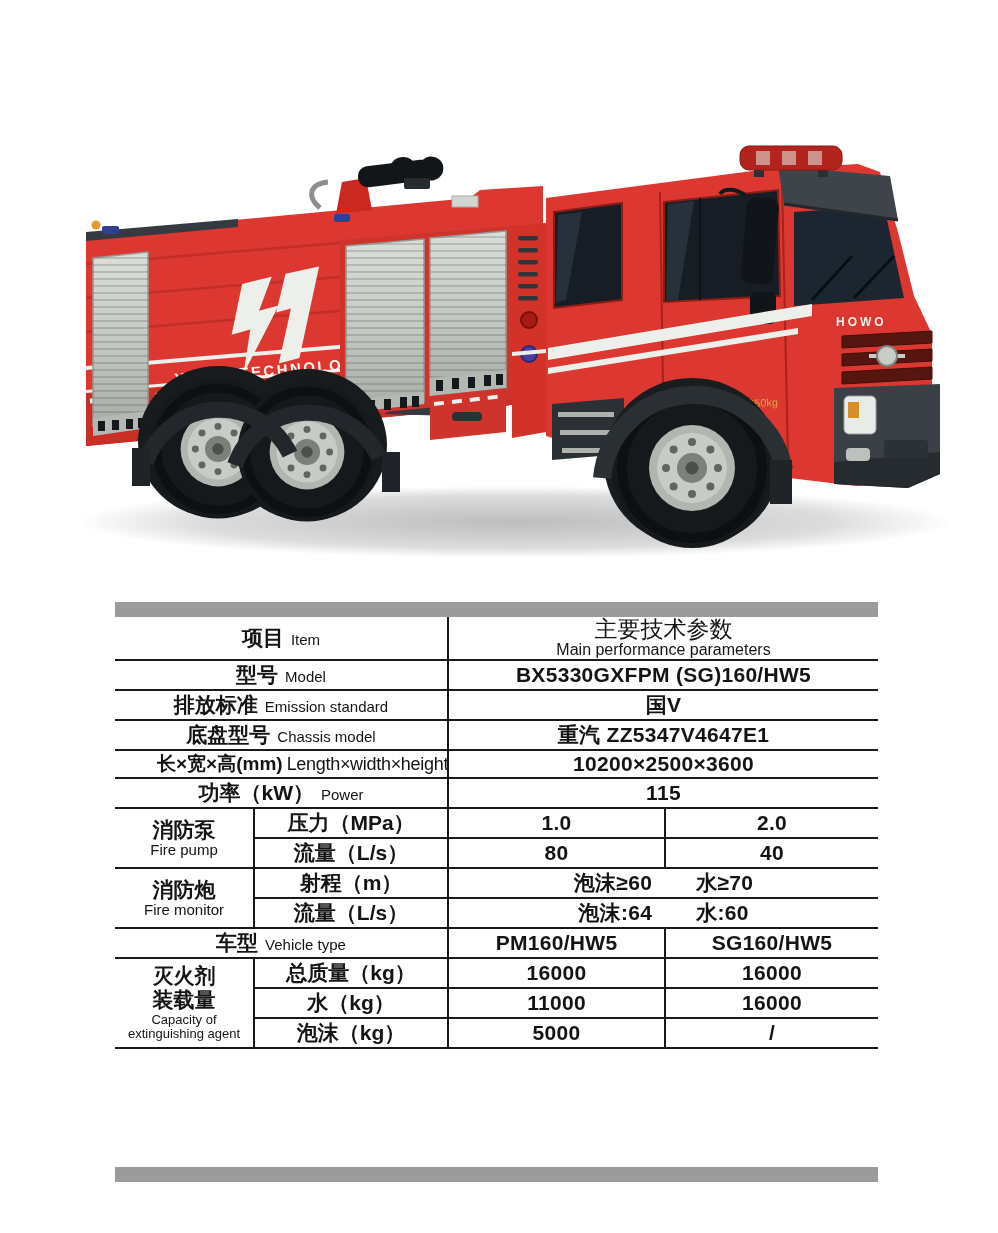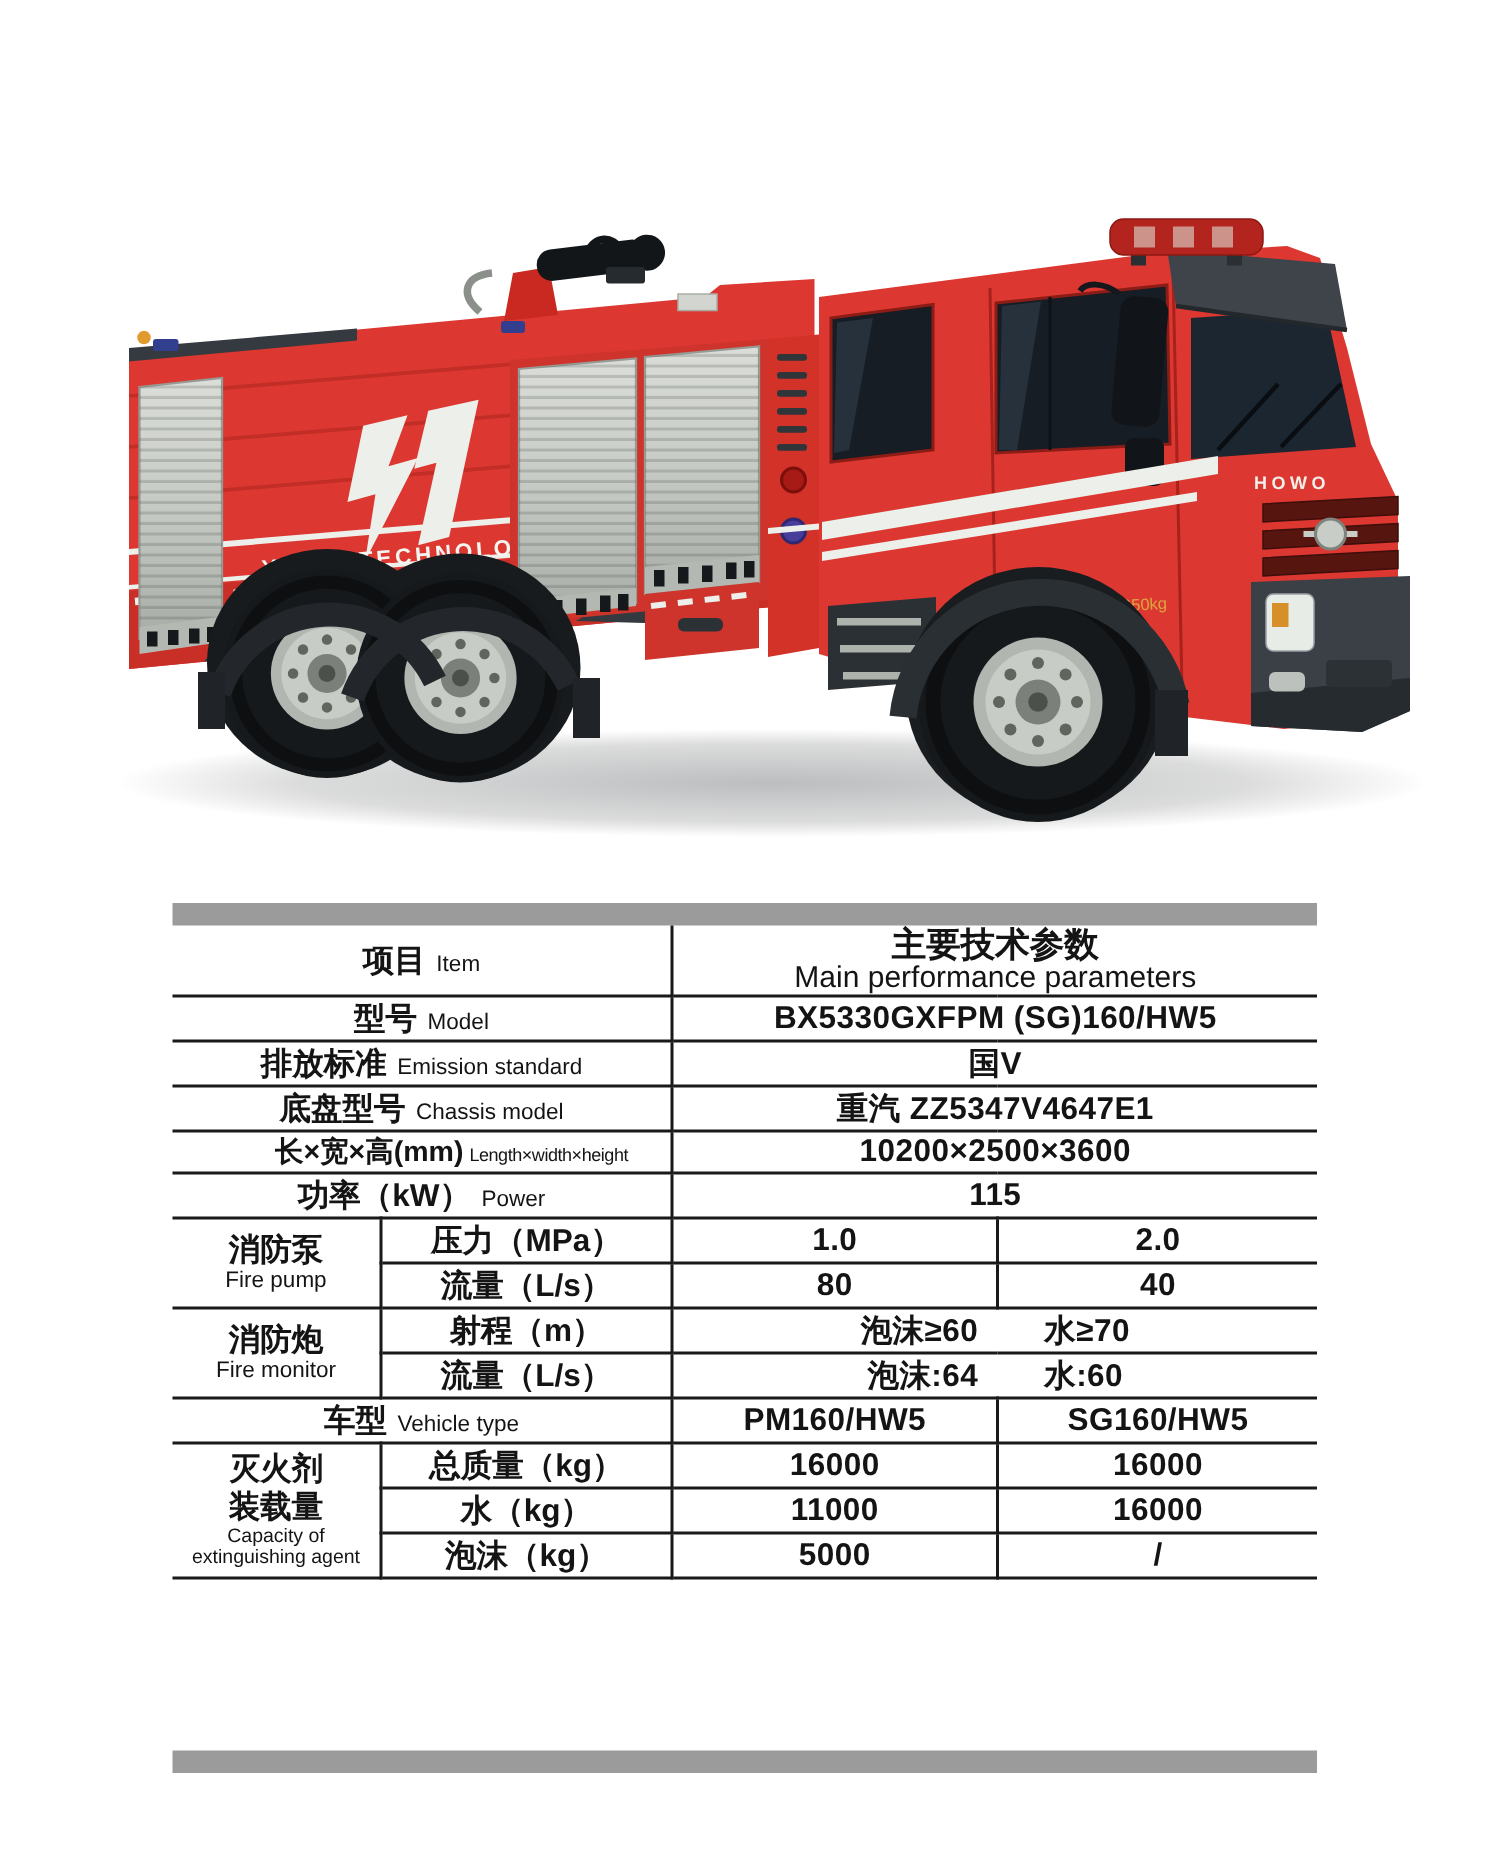--- a/index.html
+++ b/index.html
@@ -15,26 +15,26 @@
   table.spec { position:absolute; left:115px; top:617px; width:763px;
                border-collapse:collapse; table-layout:fixed; }
   .spec td { border-bottom:2px solid #191919; text-align:center; vertical-align:middle;
              height:28px; padding:0 2px; overflow:hidden; white-space:nowrap; }
   .spec tr.hdr td { height:40px; }
   .vline { border-right:2px solid #191919; }
 
   .zh  { font-size:21px; font-weight:bold; }
   .zh-sm { font-size:19px; font-weight:bold;margin-left:40px; }
   .en  { font-size:15px; font-weight:normal; margin-left:7px; }
-  .en-sm { font-size:12px; font-weight:normal; margin-left:4px; letter-spacing:-0.3px; }
+  .en-sm { font-size:18px; font-weight:normal; margin-left:4px; letter-spacing:-0.3px; }
   .val { font-size:21px; font-weight:bold; letter-spacing:0.3px; }
   .pair-gap { margin-left:44px; }
 
-  .hdr-zh { display:block; font-size:23px; font-weight:bold; line-height:1.05; }
-  .hdr-en { display:block; font-size:20px; font-weight:normal; line-height:1.05; margin-top:1px; }
+  .hdr-zh { display:block; font-size:23px; font-weight:normal; line-height:1.05; }
+  .hdr-en { display:block; font-size:16px; font-weight:normal; line-height:1.05; margin-top:1px; }
 
   .grp span { display:block; white-space:normal; }
   .grp .g-zh { font-size:21px; font-weight:bold; line-height:1.15; }
   .grp .g-en { font-size:15px; font-weight:normal; line-height:1.1; }
   .grp .g-en-sm { font-size:13px; font-weight:normal; line-height:1.12; }
 </style>
 </head>
 <body>
 
 <div class="page">

